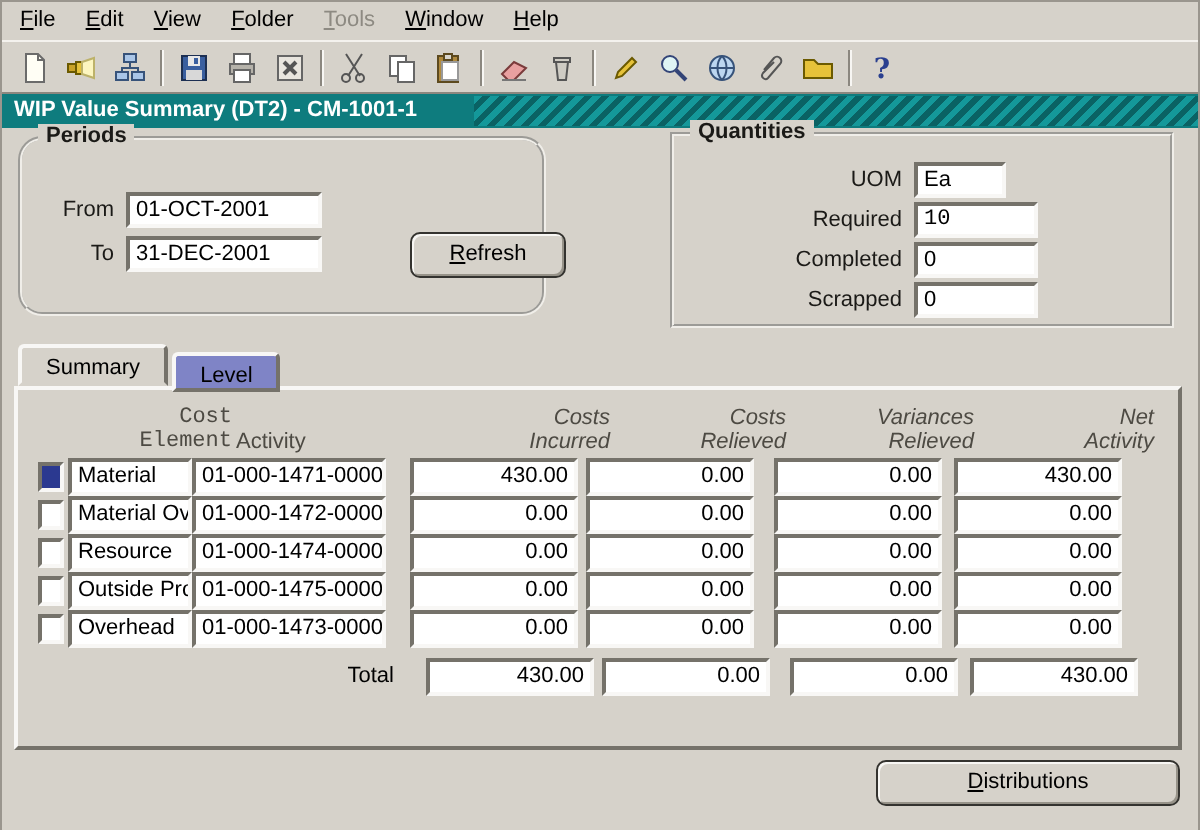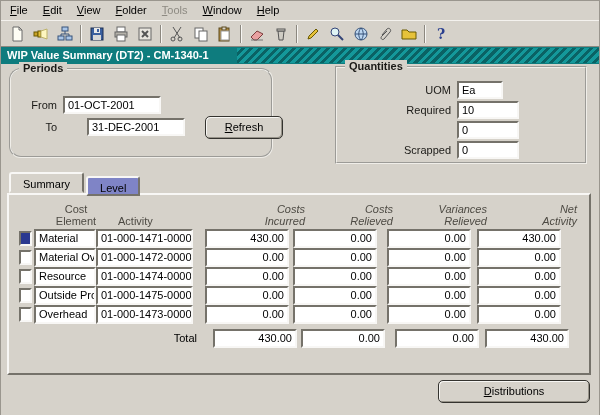--- a/index.html
+++ b/index.html
@@ -48,21 +48,21 @@
   .tab.inactive { background:#7f84c6; border-bottom-color:#75726a; height:20px; margin-top:4px; }
 
   
   .panel { position:absolute; left:6px; top:129px; width:584px; height:182px; background:#d6d2ca;
     border:2px solid; border-color:#f8f7f5 #75726a #75726a #f8f7f5; padding:4px 0 0 10px; }
 
   
   .thead { display:flex; align-items:flex-end; height:28px; margin-bottom:2px; color:#4d4a43; }
   .hsp { width:15px; }
   .hc { line-height:12px; }
-  .h-ce { width:82px; text-align:center; padding-left:2px; }
+  .h-ce { width:82px; text-align:right; padding-left:2px;font-family:Liberation Mono, monospace; }
   .h-ac { width:97px; margin-right:12px; text-align:left; padding-left:2px; }
   .h-n { width:84px; text-align:right; padding-right:4px;font-style:italic; }
   .h-n1 { margin-right:4px; } .h-n2 { margin-right:10px; } .h-n3 { margin-right:6px; }
 
   .trow { display:flex; align-items:stretch; height:19px; }
   .ind { width:13px; height:15px; margin:2px 2px 0 0; background:#fff; border:2px solid; border-color:#75726a #f8f7f5 #f8f7f5 #75726a; }
   .ind.current { background:#2b3990; }
   .trow .fld { height:19px; }
   .f-ce { width:62px; }
   .f-ac { width:97px; margin-right:12px; }
@@ -195,43 +195,44 @@
       </span>
     <span class="tsep"></span>
     <span class="tbtn">
         <svg viewBox="0 0 16 16">
           <text x="8" y="13" text-anchor="middle" font-size="14" font-weight="bold" fill="#2a3f8f" font-family="DejaVu Serif, serif">?</text>
         </svg>
       </span>
   </div>
 
   <div class="titlebar">
-    <span>WIP Value Summary (DT2) - CM-1340-1</span>
+    <span>WIP Value Summary (DT2) - CM-1001-1</span>
     <div class="title-pattern"></div>
   </div>
 
   <div class="canvas">
 
     <div class="groupbox" style="left:8px; top:4px; width:264px; height:90px;border-radius:12px;">
       <span class="gb-title">Periods</span>
       <span class="lab" style="left:6px; top:26px; width:40px;">From</span>
       <div class="fld afld" style="position:absolute; left:52px; top:26px; width:98px;">01-OCT-2001</div>
       <span class="lab" style="left:6px; top:48px; width:40px;">To</span>
-      <div class="fld afld" style="position:absolute; left:52px; top:48px; width:98px;margin-left:24px;">31-DEC-2001</div>
+      <div class="fld afld" style="position:absolute; left:52px; top:48px; width:98px;">31-DEC-2001</div>
       <div class="obtn" style="left:174px; top:46px; width:78px; height:23px;margin-left:20px;">
         <span class="lbl">Refresh</span>
       </div>
     </div>
 
     <div class="groupbox" style="left:334px; top:2px; width:252px; height:98px;">
       <span class="gb-title">Quantities</span>
       <span class="lab" style="left:6px; top:13px; width:108px;">UOM</span>
       <div class="fld afld" style="position:absolute; left:120px; top:13px; width:46px;">Ea</div>
       <span class="lab" style="left:6px; top:33px; width:108px;">Required</span>
-      <div class="fld afld" style="position:absolute; left:120px; top:33px; width:62px;">10</div>
+      <div class="fld afld" style="position:absolute; left:120px; top:33px; width:62px;font-family:Liberation Mono, monospace;">10</div>
+      <span class="lab" style="left:6px; top:53px; width:108px;">Completed</span>
       <div class="fld afld" style="position:absolute; left:120px; top:53px; width:62px;">0</div>
       <span class="lab" style="left:6px; top:73px; width:108px;">Scrapped</span>
       <div class="fld afld" style="position:absolute; left:120px; top:73px; width:62px;">0</div>
     </div>
 
     <div class="tabs">
       <div class="tab active">Summary</div>
       <div class="tab inactive">Level</div>
     </div>
 

